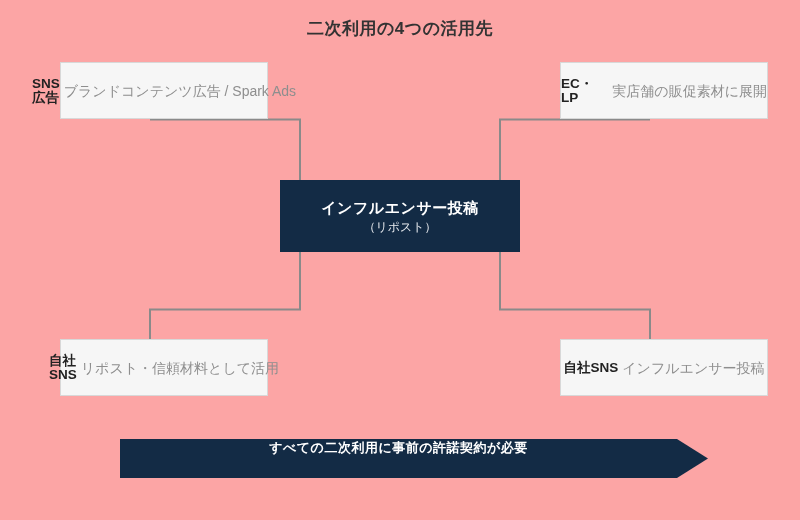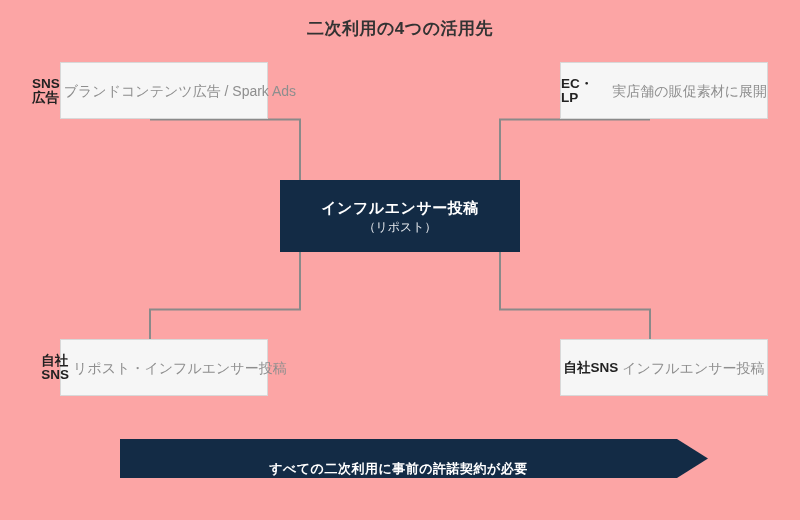--- a/index.html
+++ b/index.html
@@ -38,21 +38,21 @@
     display:flex;flex-direction:column;align-items:center;justify-content:center;
     gap:6px;
   }
   .center-node .center-title{font-size:15px;font-weight:bold;color:#ffffff;line-height:1;letter-spacing:.5px;}
   .center-node .center-sub{font-size:12px;color:#e8ebef;line-height:1;}
   .banner{
     position:absolute;left:120px;top:439px;
     width:588px;height:39px;
     background:#132b45;
     clip-path:polygon(0 0,557px 0,100% 50%,557px 100%,0 100%);
-    display:flex;align-items:flex-end;justify-content:center;
+    display:flex;align-items:flex-start;justify-content:center;
     box-sizing:border-box;padding-right:31px;
   }
   .banner .banner-label{font-size:13px;font-weight:bold;color:#ffffff;letter-spacing:.5px;}
 </style>
 </head>
 <body>
 
 <div class="canvas">
 
   <div class="diagram-title">二次利用の4つの活用先</div>
@@ -74,21 +74,21 @@
     <div class="node-sub">実店舗の販促素材に展開</div>
   </div>
 
   <div class="center-node">
     <div class="center-title">インフルエンサー投稿</div>
     <div class="center-sub">（リポスト）</div>
   </div>
 
   <div class="node bl">
     <div class="node-title">自社SNS</div>
-    <div class="node-sub">リポスト・インフルエンサー投稿</div>
+    <div class="node-sub">リポスト・信頼材料として活用</div>
   </div>
 
   <div class="node br">
     <div class="node-title">自社SNS</div>
     <div class="node-sub">インフルエンサー投稿</div>
   </div>
 
   <div class="banner">
     <div class="banner-label">すべての二次利用に事前の許諾契約が必要</div>
   </div>

